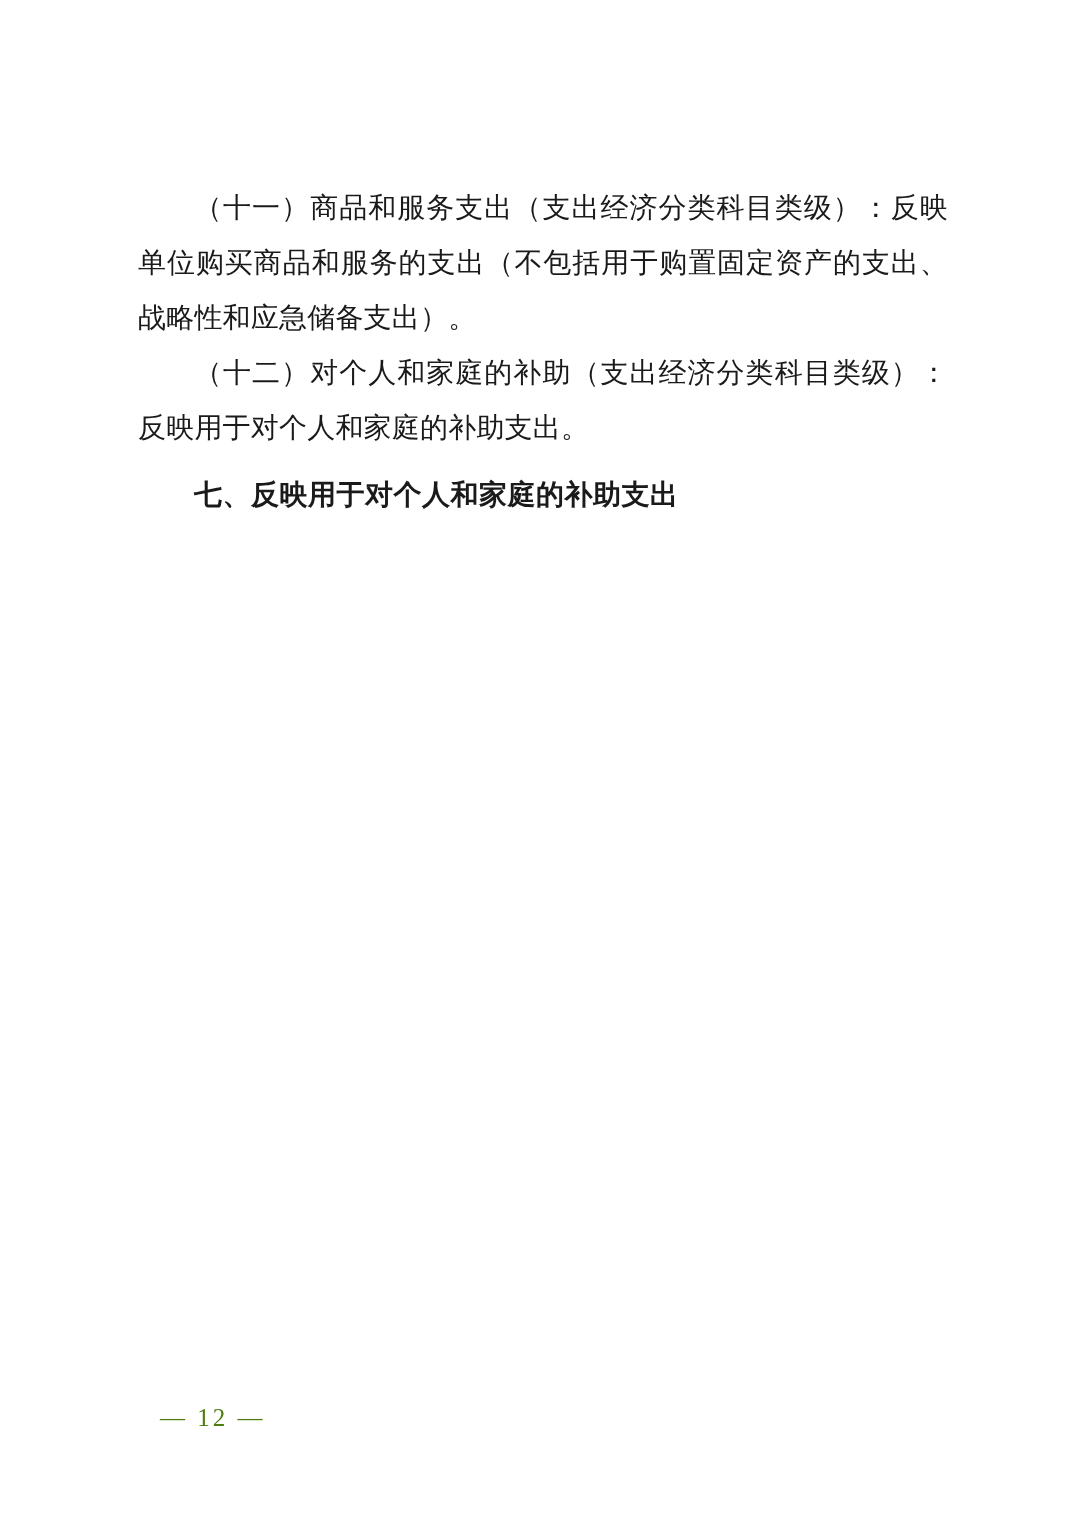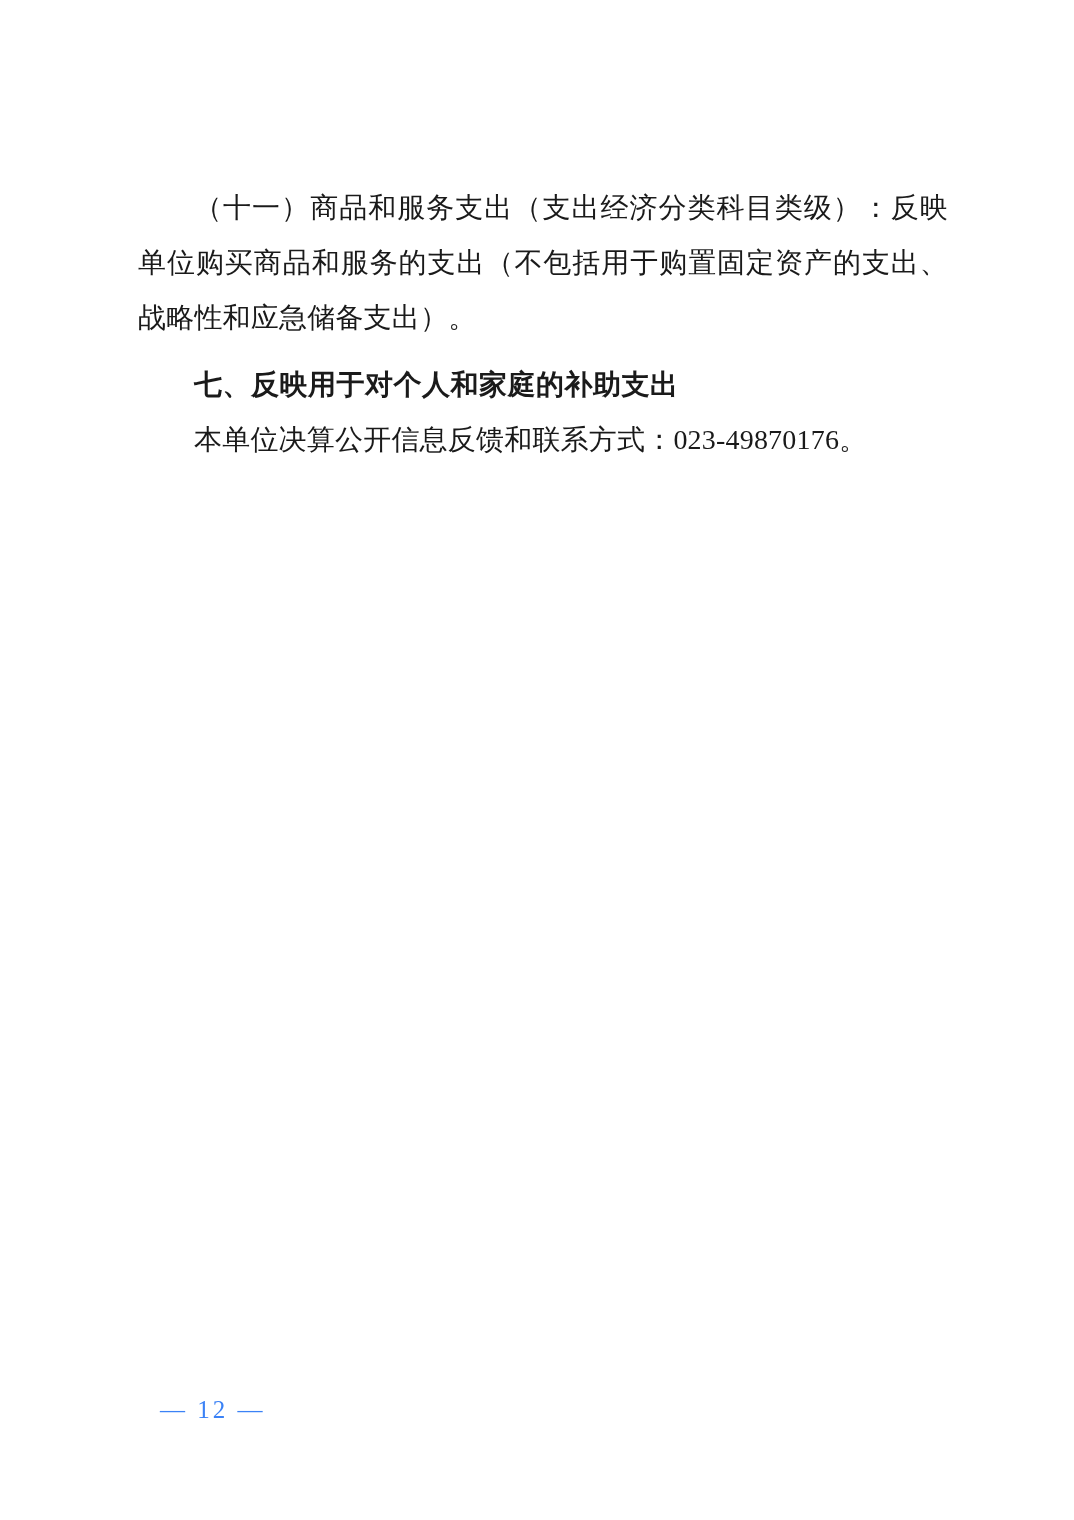--- a/index.html
+++ b/index.html
@@ -44,30 +44,30 @@
   p.contact-line {
     margin: 0;
     font-size: 28px;
     line-height: 55px;
     text-indent: 2em;
     letter-spacing: 0.2px;
   }
   .page-number {
     position: absolute;
     left: 160px;
-    bottom: 96px;
+    bottom: 88px;
     font-size: 25px;
     letter-spacing: 3px;
-    color: #3b82f6;
+    color: #4d7c0f;
     font-family: "Liberation Serif", "DejaVu Serif", serif;
   }
 </style>
 </head>
 <body>
 
 <div class="page">
   <div class="content">
     <p class="body-text">（十一）商品和服务支出（支出经济分类科目类级）：反映单位购买商品和服务的支出（不包括用于购置固定资产的支出、战略性和应急储备支出）。</p>
+    <p class="body-text">（十二）对个人和家庭的补助（支出经济分类科目类级）：反映用于对个人和家庭的补助支出。</p>
     <h2 class="section-heading">七、反映用于对个人和家庭的补助支出</h2>
-    <p class="contact-line">本单位决算公开信息反馈和联系方式：023-49870176。</p>
   </div>
   <div class="page-number">— 12 —</div>
 </div>
 
 </body></html>

